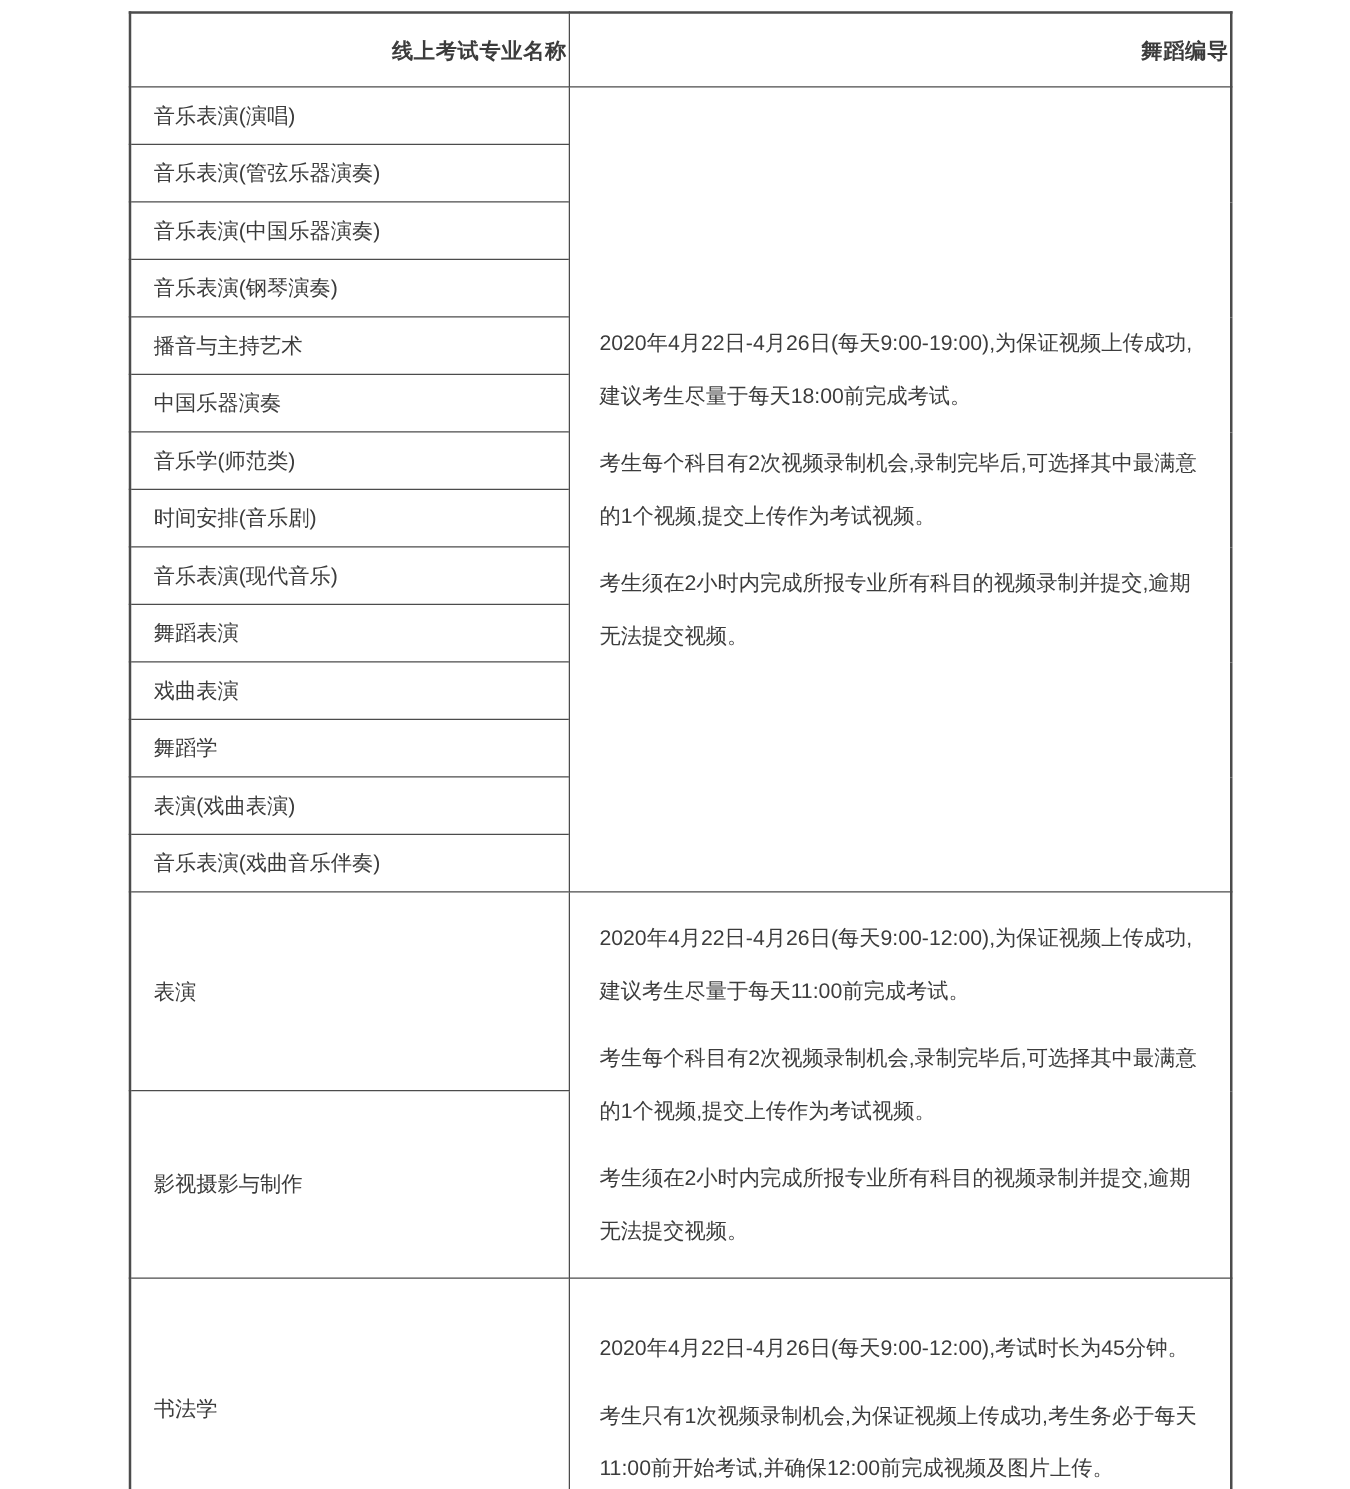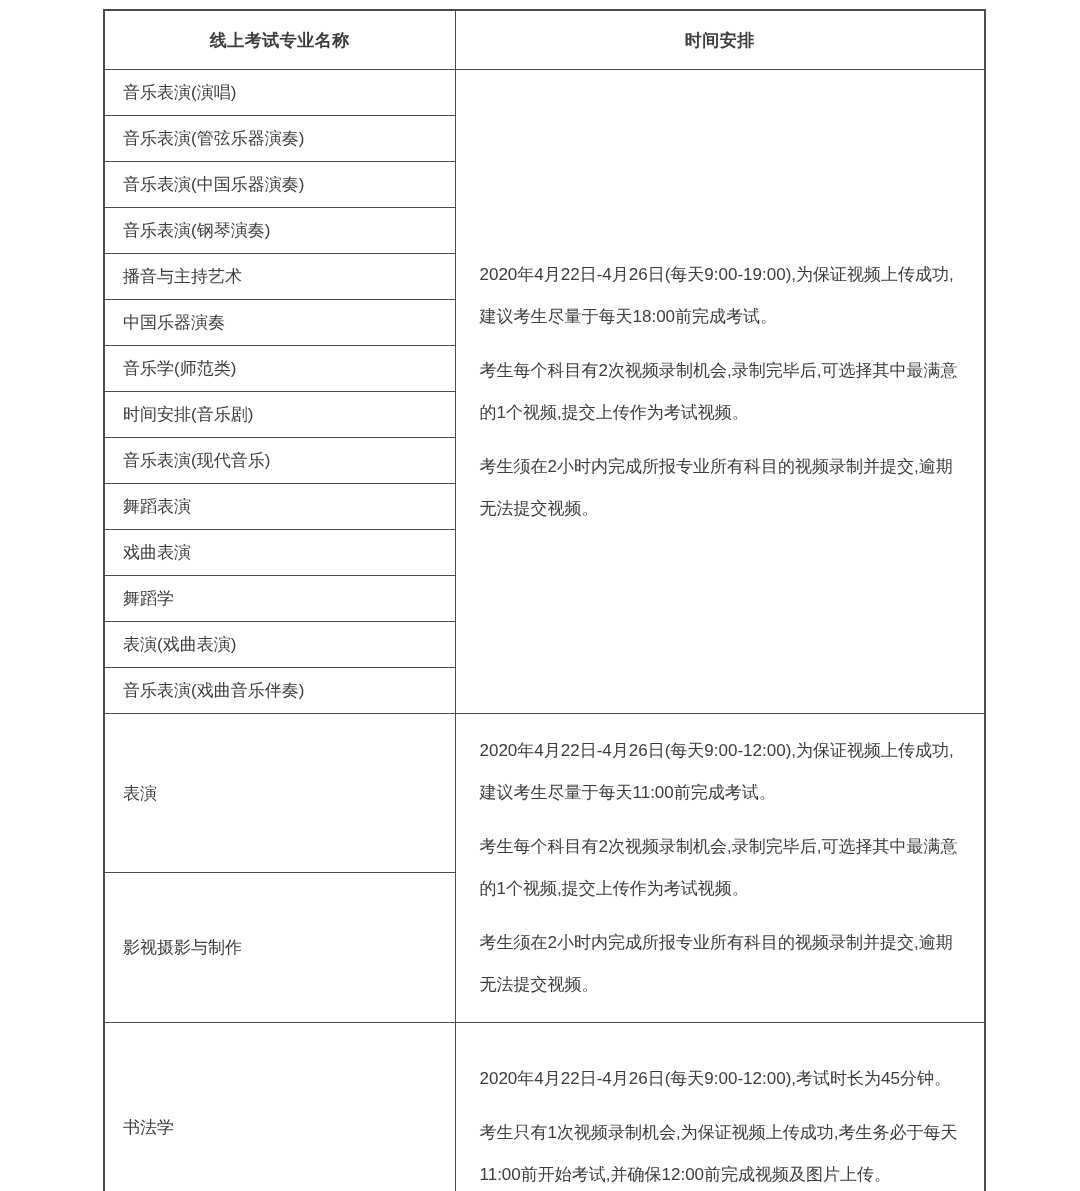--- a/index.html
+++ b/index.html
@@ -28,21 +28,21 @@
     background: #ffffff;
     overflow: hidden;
   }
   .exam-table {
     border: 2px solid #4c4c4c;
   }
   col.col-major { width: 351px; }
   col.col-time  { width: 530px; }
   th.header-cell {
     height: 56px;
-    text-align: center;
+    text-align: right;
     font-weight: bold;
     letter-spacing: 0.5px;
   }
   td.major-cell {
     padding: 0 10px 0 18px;
     text-align: left;
   }
   tr.row-normal { height: 46px; }
   tr.row-tall-1 { height: 128px; }
   tr.row-tall-2 { height: 120px; }
@@ -60,21 +60,21 @@
 <body>
 
 <table class="exam-table">
   <colgroup>
     <col class="col-major">
     <col class="col-time">
   </colgroup>
   <thead>
     <tr>
       <th class="header-cell">线上考试专业名称</th>
-      <th class="header-cell">时间安排</th>
+      <th class="header-cell">舞蹈编导</th>
     </tr>
   </thead>
   <tbody>
 
     <tr class="row-normal">
       <td class="major-cell">音乐表演(演唱)</td>
       <td class="schedule-cell" rowspan="14">
         <p>2020年4月22日-4月26日(每天9:00-19:00),为保证视频上传成功,建议考生尽量于每天18:00前完成考试。</p>
         <p>考生每个科目有2次视频录制机会,录制完毕后,可选择其中最满意的1个视频,提交上传作为考试视频。</p>
         <p>考生须在2小时内完成所报专业所有科目的视频录制并提交,逾期无法提交视频。</p>

